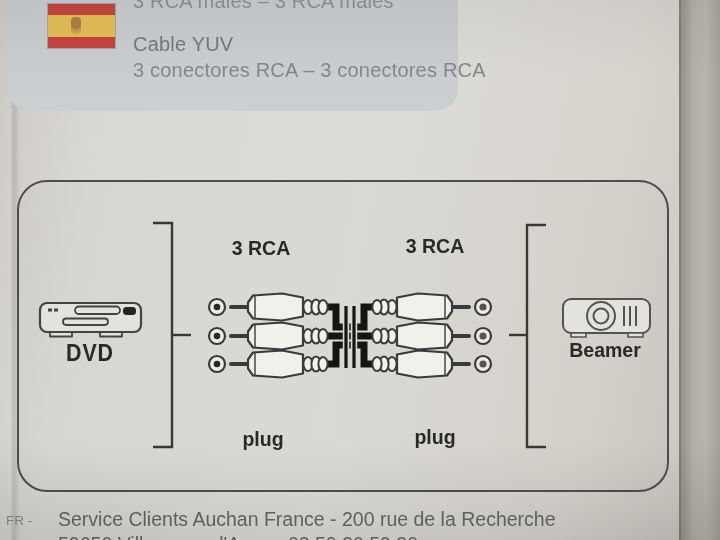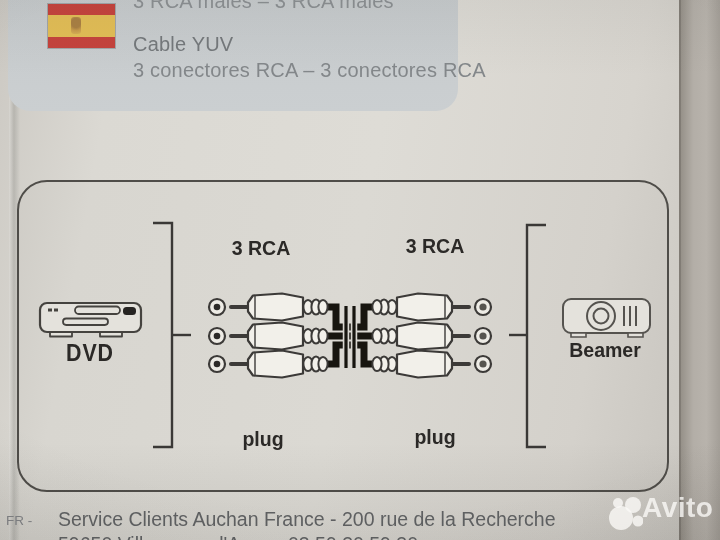--- a/index.html
+++ b/index.html
@@ -170,23 +170,14 @@
   <div class="lbl soft" style="left:400px; top:425px; width:70px; font-size:21px;">plug</div>
   <div class="lbl soft" style="left:50px; top:340px; width:80px; font-size:23px; letter-spacing:1px;">DVD</div>
   <div class="lbl soft" style="left:559px; top:338px; width:92px; font-size:21px;">Beamer</div>
 
   <div class="footer-text soft" style="left:6px; top:513px; font-size:13.5px; color:#85878a;">FR -</div>
   <div class="footer-text soft" style="left:58px; top:508px; font-size:19.5px;">Service Clients Auchan France - 200 rue de la Recherche</div>
   <div class="footer-text soft" style="left:58px; top:533px; font-size:19.5px;">59650 Villeneuve d'Ascq - 03 59 30 59 30</div>
 
   <div class="shading"></div>
 
-  <div class="watermark">
-    <svg width="58" height="45" viewBox="0 0 58 45">
-      <circle cx="33" cy="13" r="5" fill="rgba(250,249,246,0.80)"></circle>
-      <circle cx="48" cy="15" r="8" fill="rgba(250,249,246,0.80)"></circle>
-      <circle cx="36" cy="28" r="12" fill="rgba(250,249,246,0.80)"></circle>
-      <circle cx="53" cy="31" r="5.5" fill="rgba(250,249,246,0.80)"></circle>
-    </svg>
-    <span class="wm-text">Avito</span>
-  </div>
 
 </div>
 
 </body></html>

